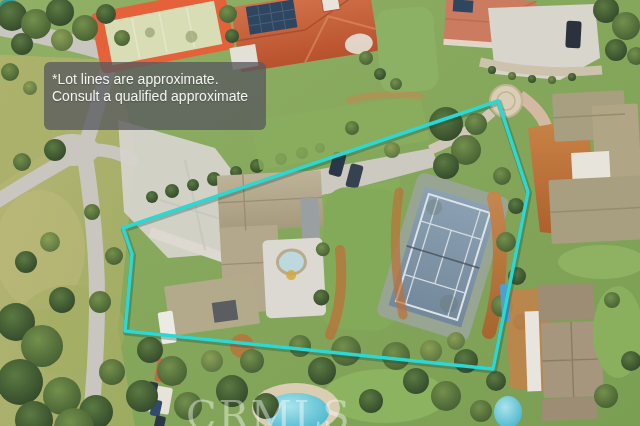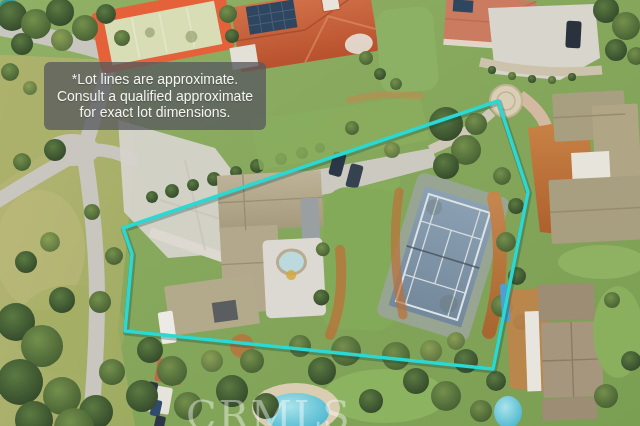--- a/index.html
+++ b/index.html
@@ -4,21 +4,21 @@
 <style>
   html,body{margin:0;padding:0;background:#222;}
   .stage{position:relative;width:640px;height:426px;overflow:hidden;
          font-family:"Liberation Sans", sans-serif;}
   .stage svg{position:absolute;left:0;top:0;display:block;}
   .disclaimer{
     position:absolute;left:44px;top:62px;width:222px;height:68px;
     box-sizing:border-box;padding:9px 8px;
     background:var(--box-bg,rgba(88,90,94,.78));
     border-radius:6px;color:var(--box-text,#f5f4f1);
-    font-size:14px;line-height:16.5px;text-align:center;
+    font-size:14px;line-height:16.5px;text-align:left;
     text-shadow:0 1px 1px rgba(0,0,0,.25);
   }
   .watermark{
     position:absolute;left:186px;top:392px;
     font-family:"DejaVu Serif", serif;
     font-size:40px;letter-spacing:2px;font-weight:400;
     color:var(--watermark,rgba(255,255,255,.42));
     pointer-events:none;white-space:nowrap;
   }
 </style>
@@ -346,16 +346,15 @@
     <polygon fill="none" stroke="rgba(0,70,70,.28)" stroke-width="6" stroke-linejoin="round" transform="translate(1,1.5)" points="123,228 498,101 528,192 493,369 125,331 132,254"></polygon>
     <polygon fill="none" stroke="var(--lot-line,#2bd8d2)" stroke-width="3.5" stroke-linejoin="round" points="123,228 498,101 528,192 493,369 125,331 132,254"></polygon>
   </g>
 </svg>
 
 <div class="watermark">CRMLS</div>
 
 <div class="disclaimer">
   <div>*Lot lines are approximate.</div>
   <div>Consult a qualified approximate</div>
-  <div>for exact lot dimensions.</div>
 </div>
 
 </div>
 
 </body></html>

